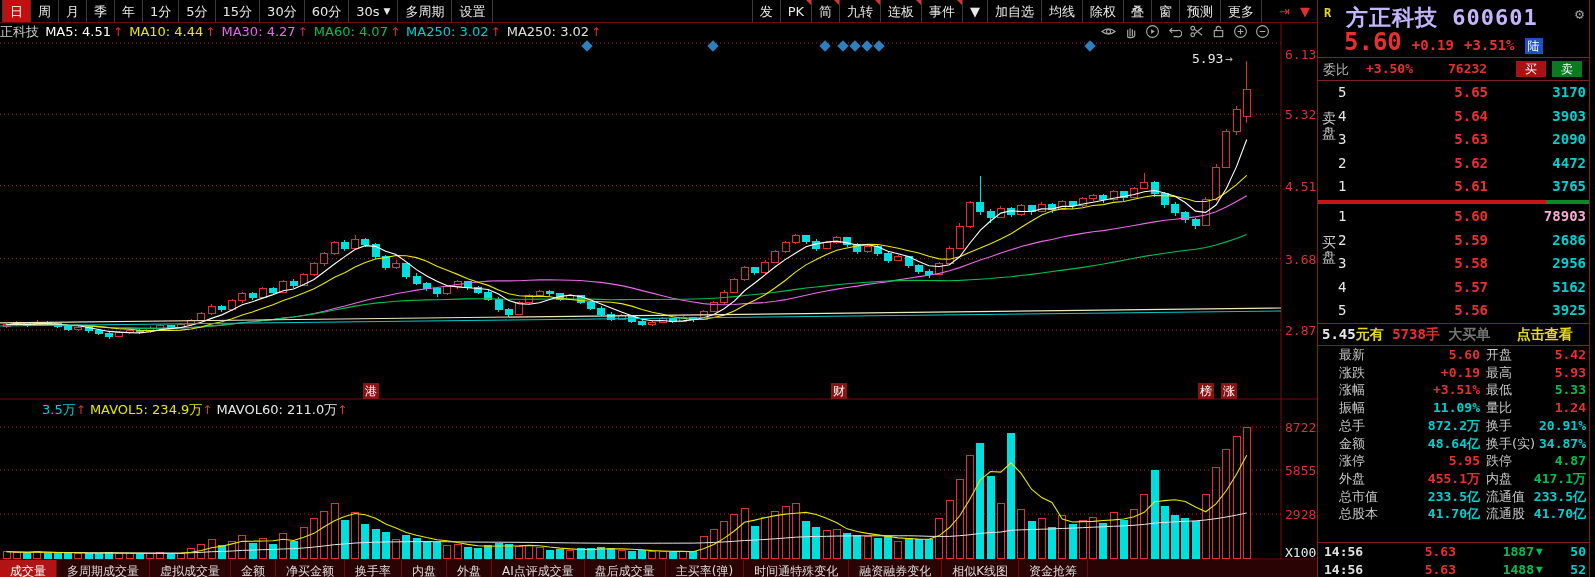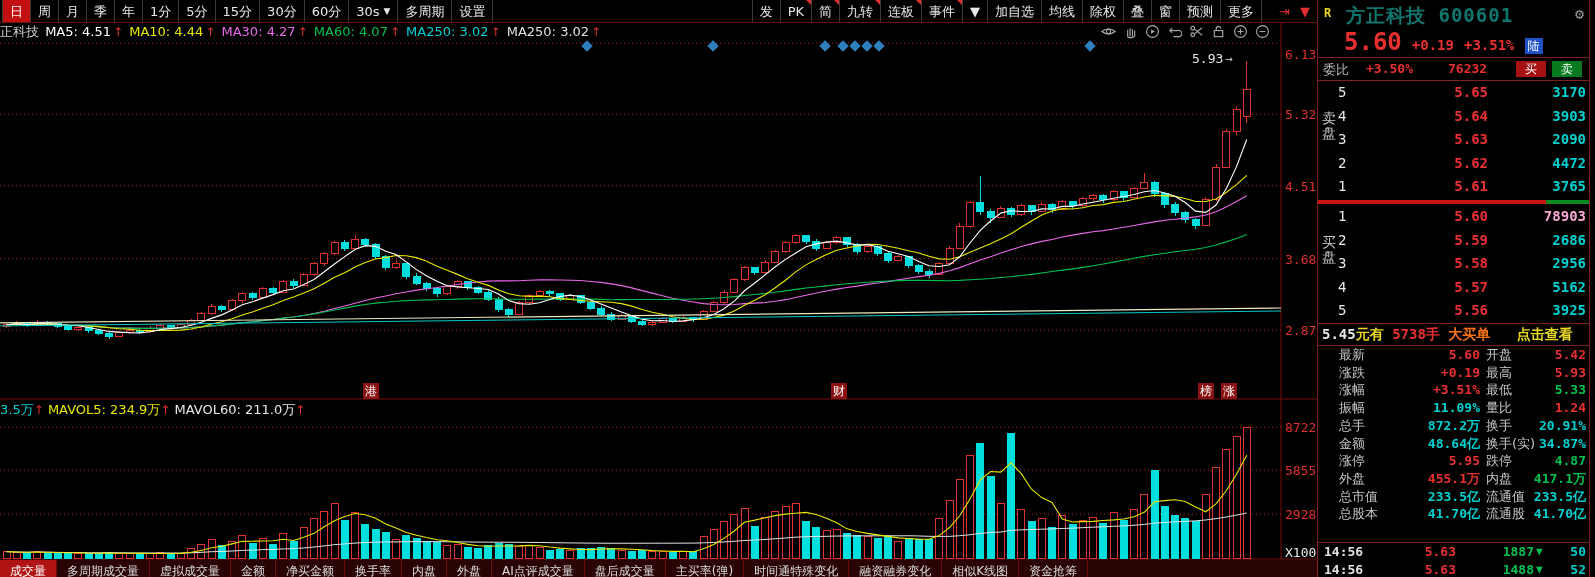--- a/index.html
+++ b/index.html
@@ -27,34 +27,34 @@
   #chart-icons svg{display:block;}
   #plot-svg{position:absolute;left:0;top:0;}
   .axis-label{position:absolute;left:1285px;width:32px;font-size:13px;color:#e03030;
               font-family:"DejaVu Sans Mono",monospace;}
   .axis-label.white{color:#e8e8e8;}
   #annot-593{position:absolute;left:1192px;top:51px;font-size:13px;color:#e8e8e8;
              font-family:"DejaVu Sans Mono",monospace;}
   #annot-593 .arr{color:#bbb;margin-left:2px;}
   .flag{position:absolute;top:383px;width:16px;height:16px;background:#8b1212;color:#fff;
         font-size:12px;line-height:16px;text-align:center;}
-  #vol-legend{position:absolute;left:0;top:401px;height:16px;font-size:13px;white-space:nowrap;}
+  #vol-legend{position:absolute;left:0;top:401px;height:16px;font-size:13px;white-space:nowrap;padding-left:42px;}
   
   #bottom-tabs{position:absolute;left:0;top:560px;width:1317px;height:17px;overflow:hidden;
                background:#2a0404;display:flex;}
   .btab{height:24px;line-height:22px;padding:0 10px;color:#ddd;font-size:12px;
         border-right:1px solid #6e0b0b;white-space:nowrap;}
   .btab.active{background:#b01414;color:#fff;}
   
   #quote{position:absolute;left:1317px;top:0;width:272px;height:577px;background:#000;
          border-left:1px solid #802020;font-family:"DejaVu Sans Mono",monospace;}
   #q-edge{position:absolute;left:1589px;top:0;width:6px;height:577px;background:#000;border-left:1px solid #802020;}
   #q-header{position:relative;height:57px;border-bottom:1px solid #802020;}
   #q-r{position:absolute;left:6px;top:6px;color:#e8d820;font-size:12px;font-weight:bold;}
-  #q-title{position:absolute;left:28px;top:3px;color:#0f766e;font-size:19px;font-weight:bold;letter-spacing:1px;}
+  #q-title{position:absolute;left:28px;top:3px;color:#c4b5fd;font-size:22px;font-weight:bold;letter-spacing:1px;}
   #q-gear{position:absolute;right:6px;top:5px;color:#9a9a9a;font-size:15px;}
   #q-price-row{position:absolute;left:26px;top:28px;display:flex;align-items:baseline;gap:10px;}
   #q-last{color:#e83030;font-size:24px;font-weight:bold;}
   #q-chg,#q-pct{color:#e83030;font-size:14px;font-weight:bold;}
   #q-lu{background:#2050c8;color:#fff;font-size:12px;padding:0 3px;line-height:16px;
         font-family:"DejaVu Sans",sans-serif;}
   #q-weibi{position:relative;height:22px;border-bottom:1px solid #802020;font-size:13px;}
   #q-weibi .lbl{position:absolute;left:5px;top:3px;color:#bbb;font-family:"DejaVu Sans",sans-serif;}
   #q-weibi .v1{position:absolute;left:48px;top:3px;color:#e83030;font-weight:bold;}
   #q-weibi .v2{position:absolute;left:130px;top:3px;color:#e83030;font-weight:bold;}
@@ -682,21 +682,21 @@
         </div>
         <div class="lv-row" style="top: 94.4px;">
           <span class="n">5</span>
           <span class="p">5.56</span>
           <span class="v">3925</span>
         </div>
       </div>
     <div id="q-bigorder">
       <span style="color:#e8e8e8">5.45</span><span style="color:#e8d820">元有</span>
       <span style="color:#e83030"> <span>5738手</span> </span>
-      <span style="color:#f97316">大买单</span>
+      <span style="color:#737373">大买单</span>
       <span style="color:#e8d820;margin-left:18px">点击查看</span>
     </div>
     <div id="q-stats" style="height:196px;">
         <div class="st-row" style="top: 0px;">
           <span class="l1">最新</span>
           <span class="v1" style="color: rgb(232, 48, 48);">5.60</span>
           <span class="l2">开盘</span>
           <span class="v2" style="color: rgb(232, 48, 48);">5.42</span>
         </div>
         <div class="st-row" style="top: 17.7px;">

